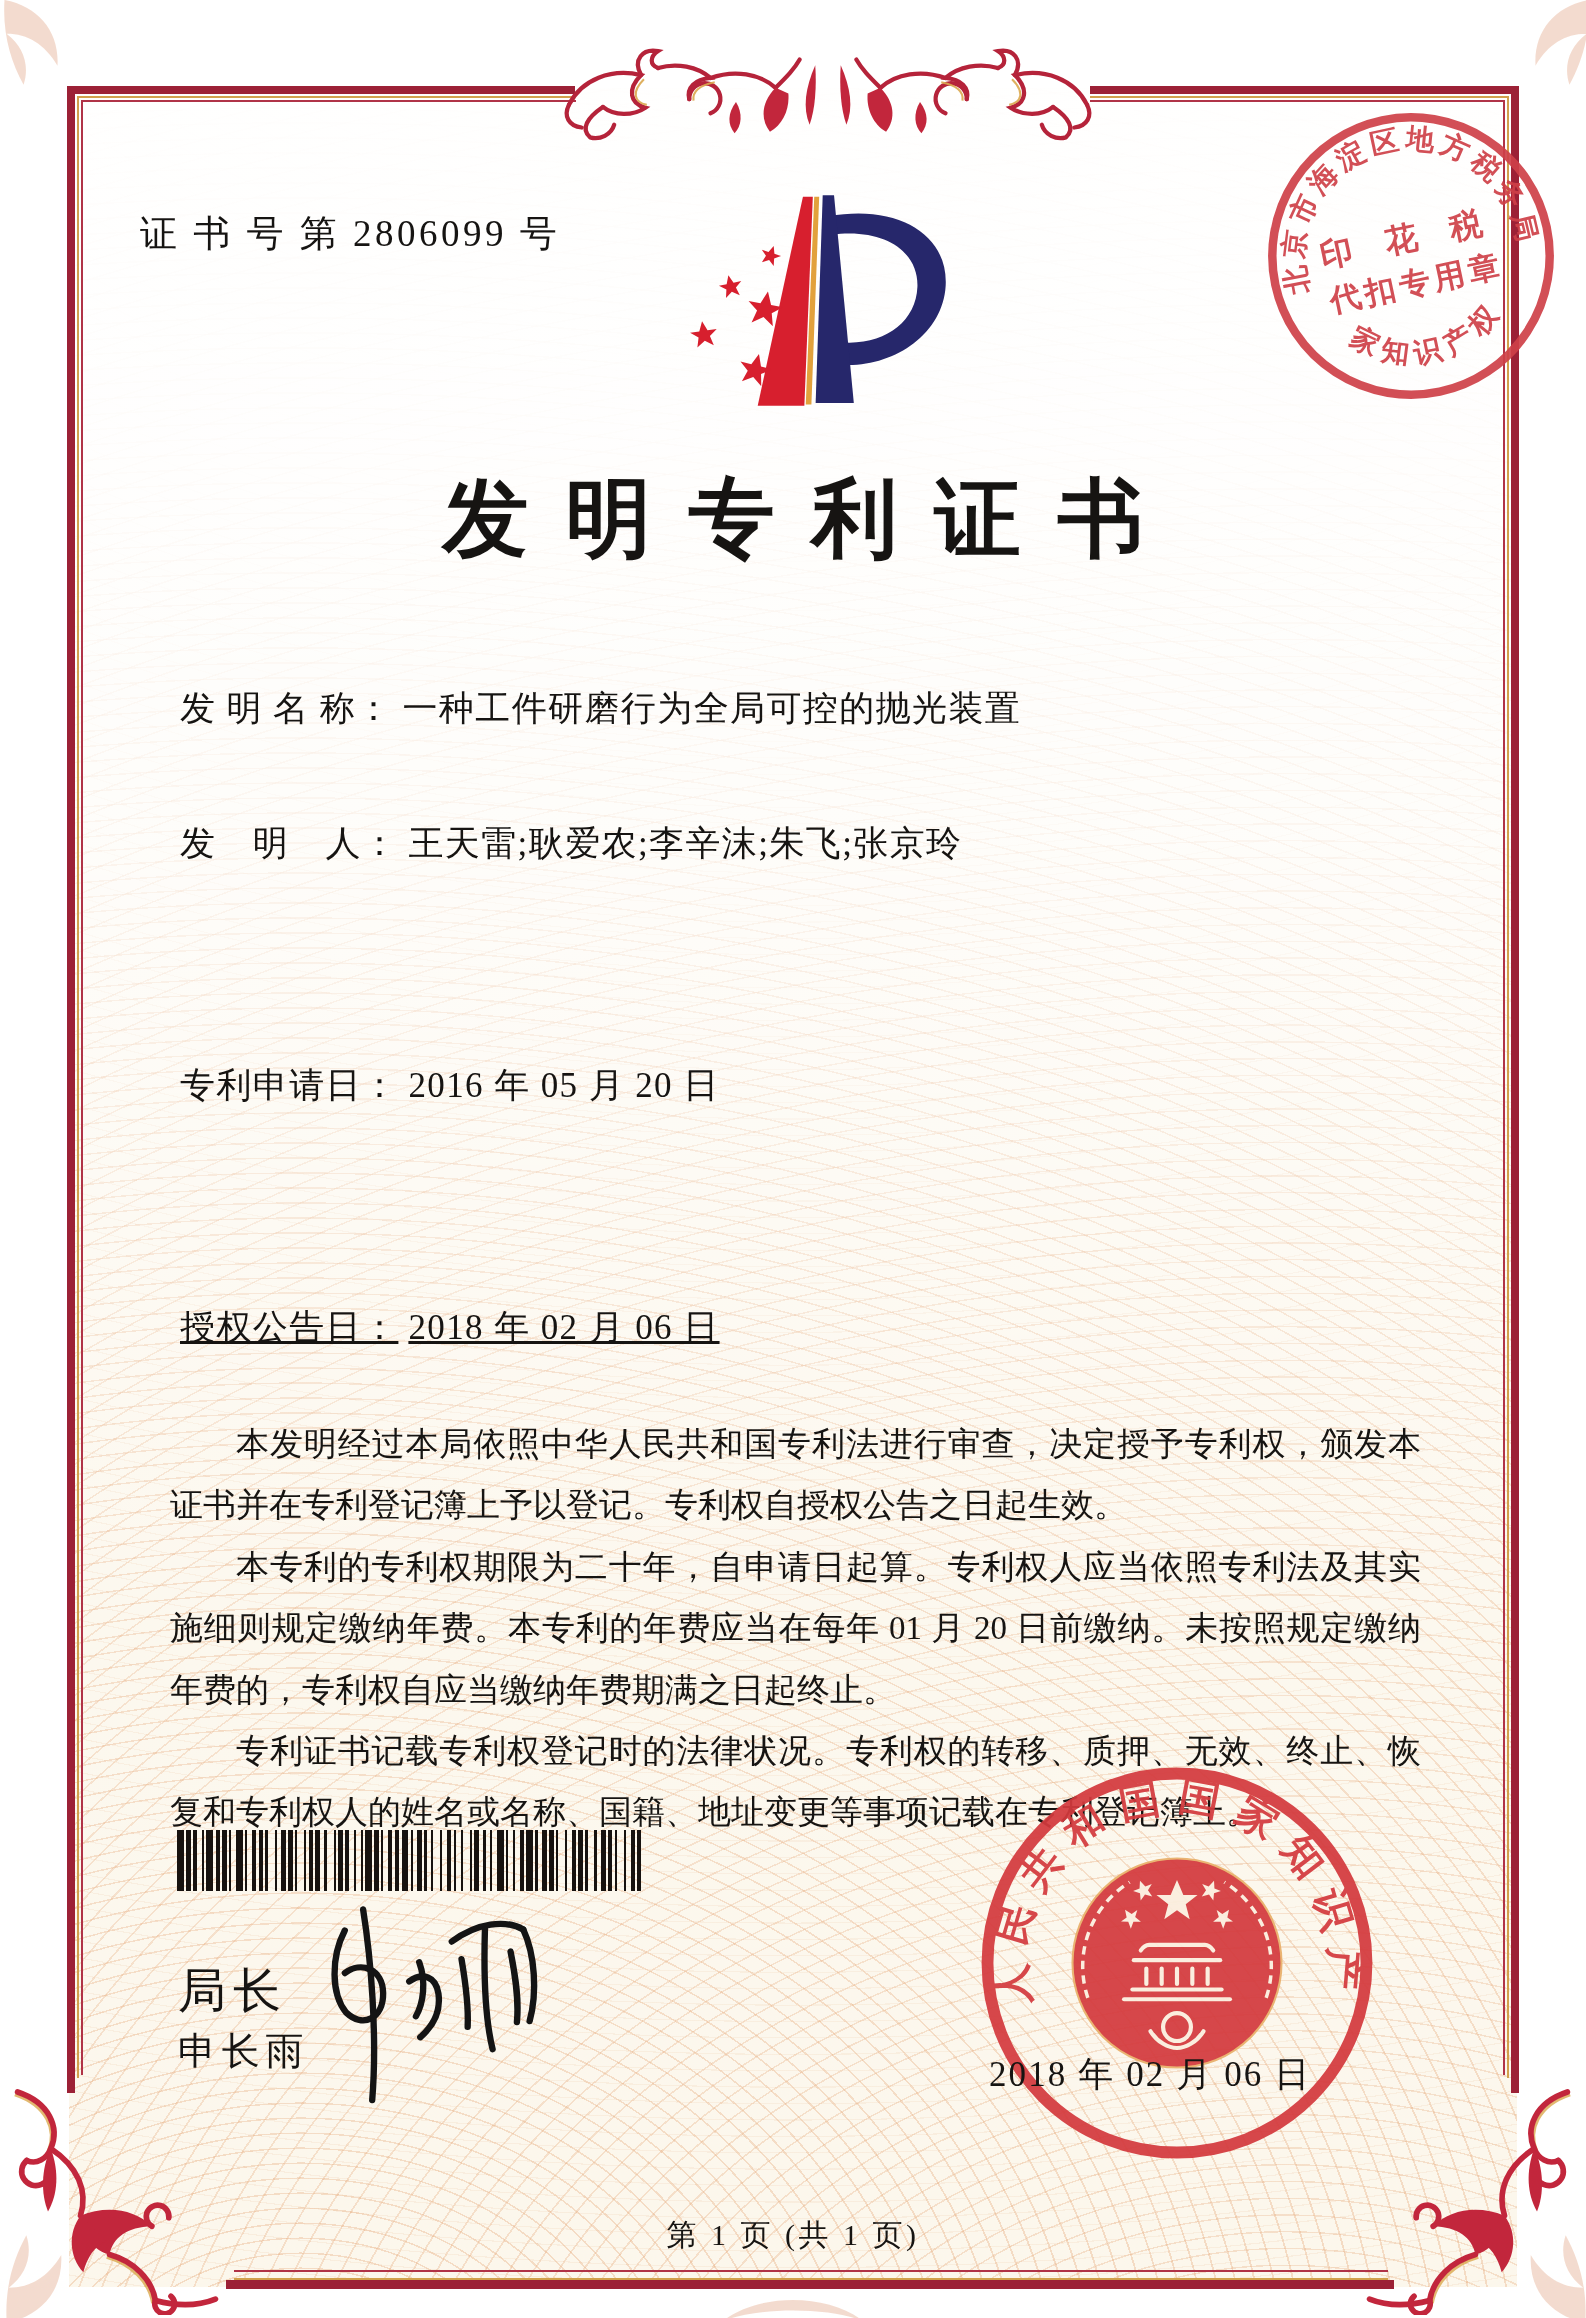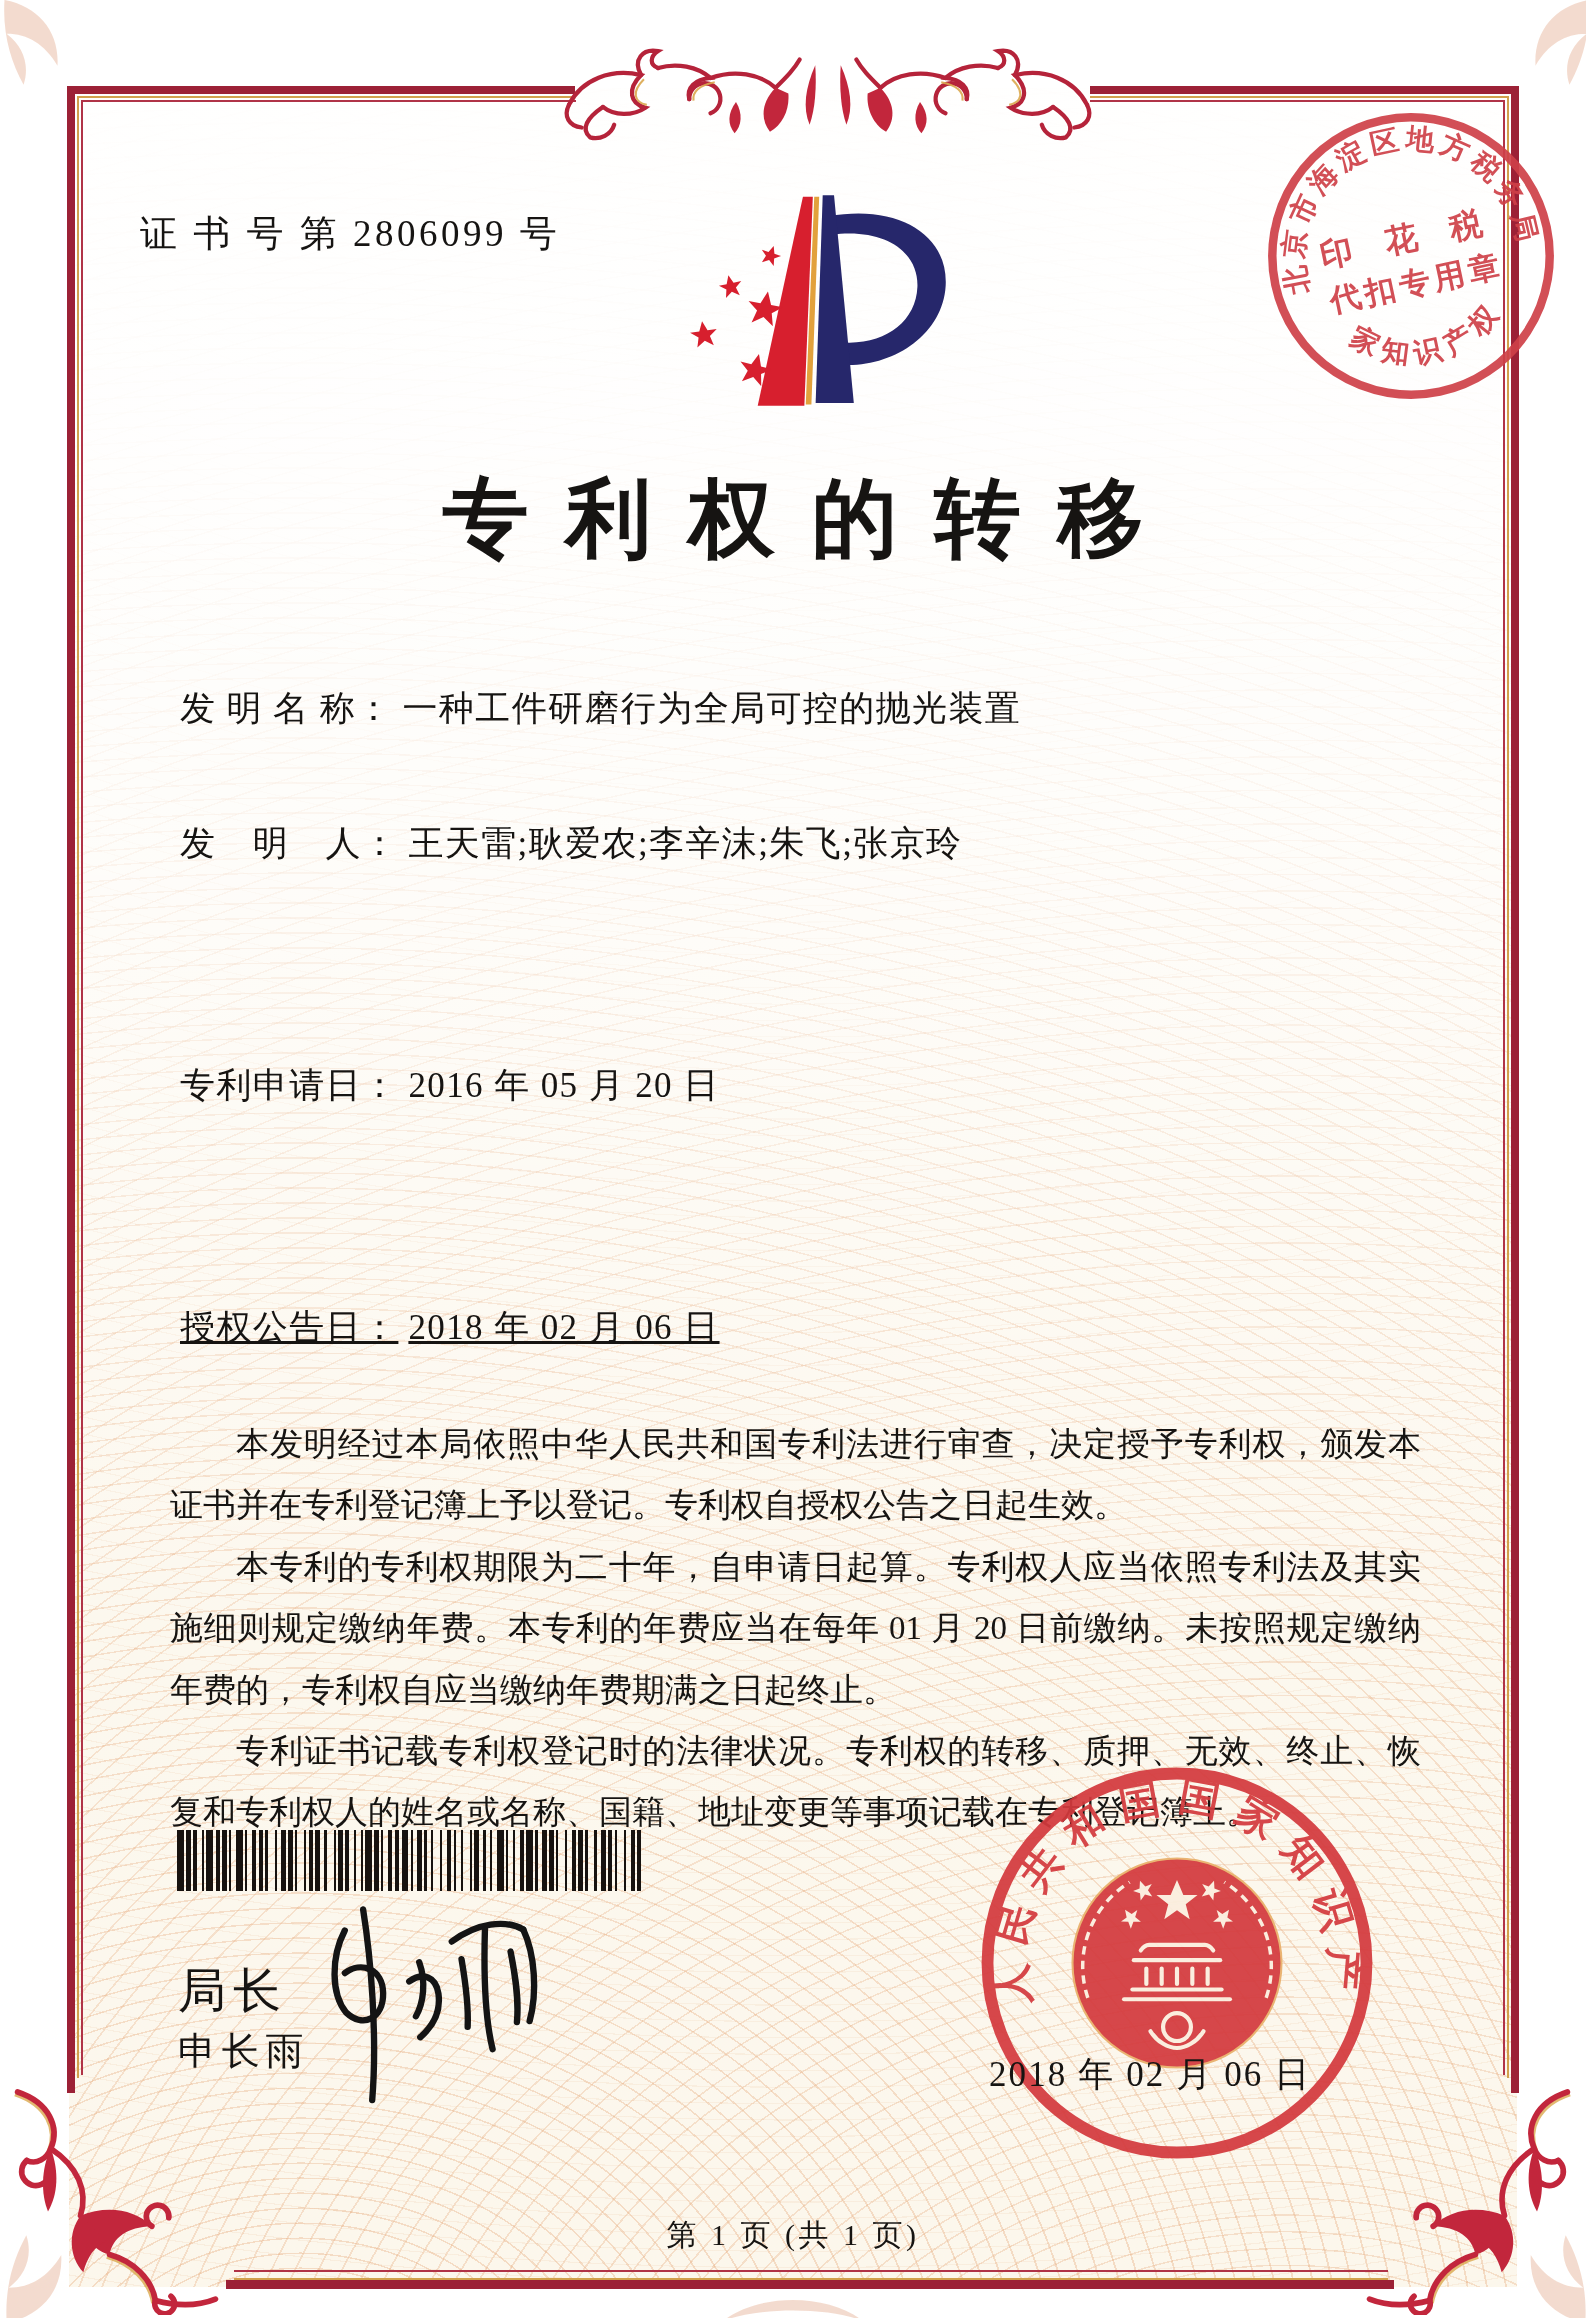--- a/index.html
+++ b/index.html
@@ -223,21 +223,21 @@
     <g fill="#d71f2e">
       <use href="#star5" transform="translate(150,92) scale(1.5) rotate(18)"></use>
       <use href="#star5" transform="translate(94,136) scale(1.7) rotate(-12)"></use>
       <use href="#star5" transform="translate(142,168) scale(2.6) rotate(10)"></use>
       <use href="#star5" transform="translate(56,204) scale(2.0) rotate(-8)"></use>
       <use href="#star5" transform="translate(128,254) scale(2.4) rotate(14)"></use>
     </g>
   </svg>
 
   <div class="txt cert-no">证 书 号 第 2806099 号</div>
-  <div class="txt cert-title">专利权的转移</div>
+  <div class="txt cert-title">发明专利证书</div>
 
   <div class="txt field-row" style="top:685px;">
     <span class="field-label">发 明 名 称：</span><span class="field-value">一种工件研磨行为全局可控的抛光装置</span>
   </div>
   <div class="txt field-row" style="top:820px;">
     <span class="field-label">发　明　人：</span><span class="field-value">王天雷;耿爱农;李辛沫;朱飞;张京玲</span>
   </div>
   <div class="txt field-row" style="top:1062px;">
     <span class="field-label">专利申请日：</span><span class="field-value">2016 年 05 月 20 日</span>
   </div>

